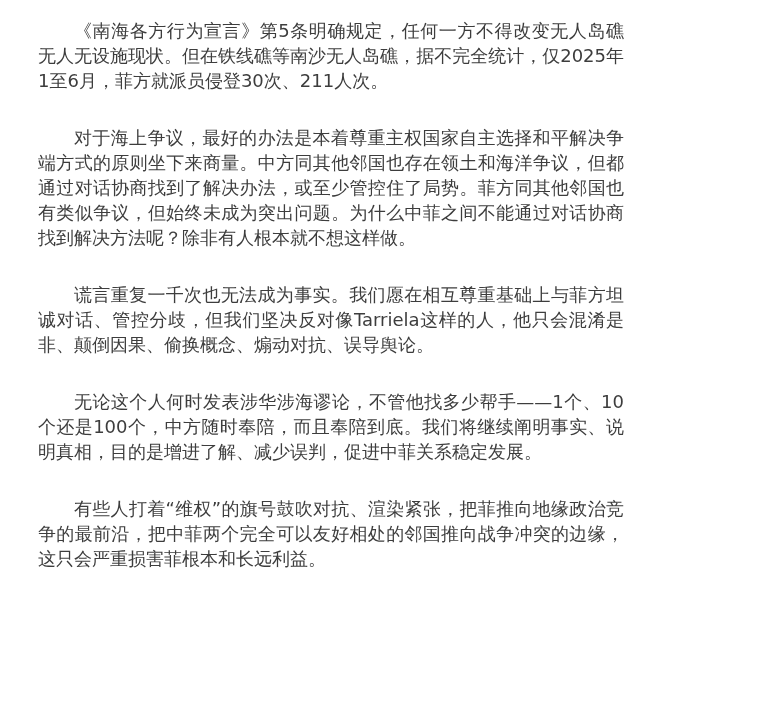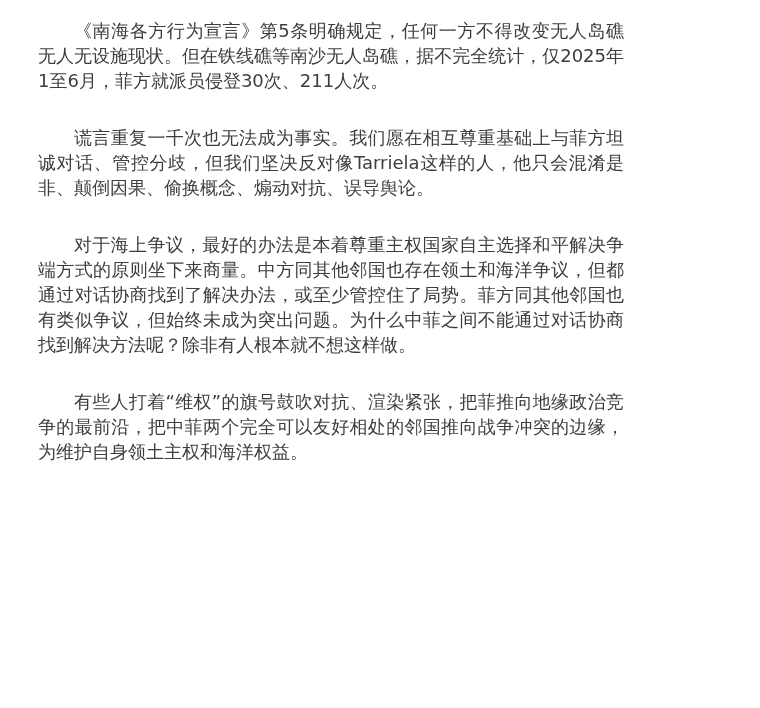--- a/index.html
+++ b/index.html
@@ -29,16 +29,17 @@
     padding: 0;
     word-break: break-all;
     text-align: justify;
   }
 </style>
 </head>
 <body>
 
 <div class="document">
   <p class="para">《南海各方行为宣言》第5条明确规定，任何一方不得改变无人岛礁无人无设施现状。但在铁线礁等南沙无人岛礁，据不完全统计，仅2025年1至6月，菲方就派员侵登30次、211人次。</p>
+  <p class="para">对于海上争议，最好的办法是本着尊重主权国家自主选择和平解决争端方式的原则坐下来商量。中方同其他邻国也存在领土和海洋争议，但都通过对话协商找到了解决办法，或至少管控住了局势。菲方同其他邻国也有类似争议，但始终未成为突出问题。为什么中菲之间不能通过对话协商找到解决方法呢？除非有人根本就不想这样做。</p>
   <p class="para">谎言重复一千次也无法成为事实。我们愿在相互尊重基础上与菲方坦诚对话、管控分歧，但我们坚决反对像Tarriela这样的人，他只会混淆是非、颠倒因果、偷换概念、煽动对抗、误导舆论。</p>
-  <p class="para">对于海上争议，最好的办法是本着尊重主权国家自主选择和平解决争端方式的原则坐下来商量。中方同其他邻国也存在领土和海洋争议，但都通过对话协商找到了解决办法，或至少管控住了局势。菲方同其他邻国也有类似争议，但始终未成为突出问题。为什么中菲之间不能通过对话协商找到解决方法呢？除非有人根本就不想这样做。</p>
-  <p class="para">有些人打着“维权”的旗号鼓吹对抗、渲染紧张，把菲推向地缘政治竞争的最前沿，把中菲两个完全可以友好相处的邻国推向战争冲突的边缘，为维护自身领土主权和海洋权益。</p>
+  <p class="para">无论这个人何时发表涉华涉海谬论，不管他找多少帮手——1个、10个还是100个，中方随时奉陪，而且奉陪到底。我们将继续阐明事实、说明真相，目的是增进了解、减少误判，促进中菲关系稳定发展。</p>
+  <p class="para">有些人打着“维权”的旗号鼓吹对抗、渲染紧张，把菲推向地缘政治竞争的最前沿，把中菲两个完全可以友好相处的邻国推向战争冲突的边缘，这只会严重损害菲根本和长远利益。</p>
 </div>
 
 </body></html>

